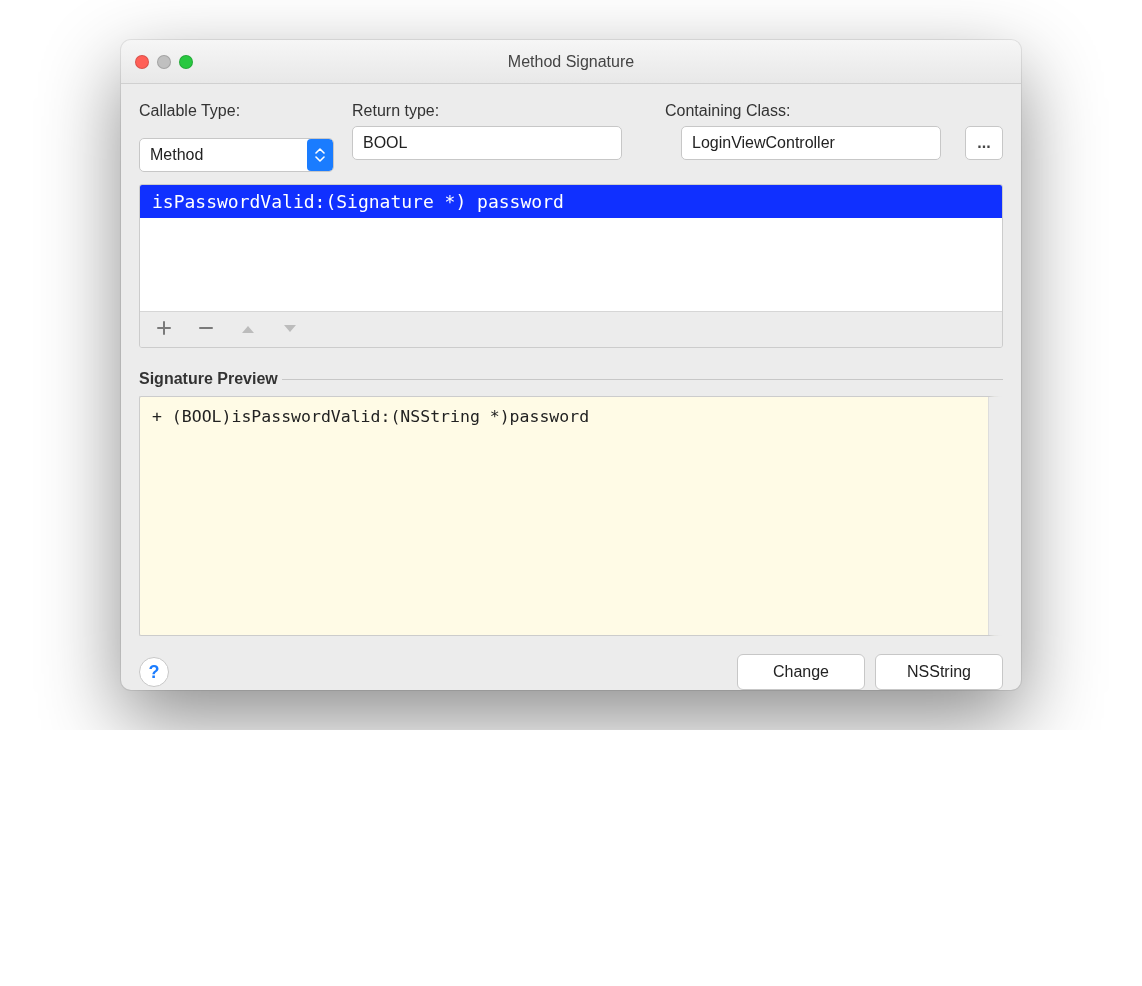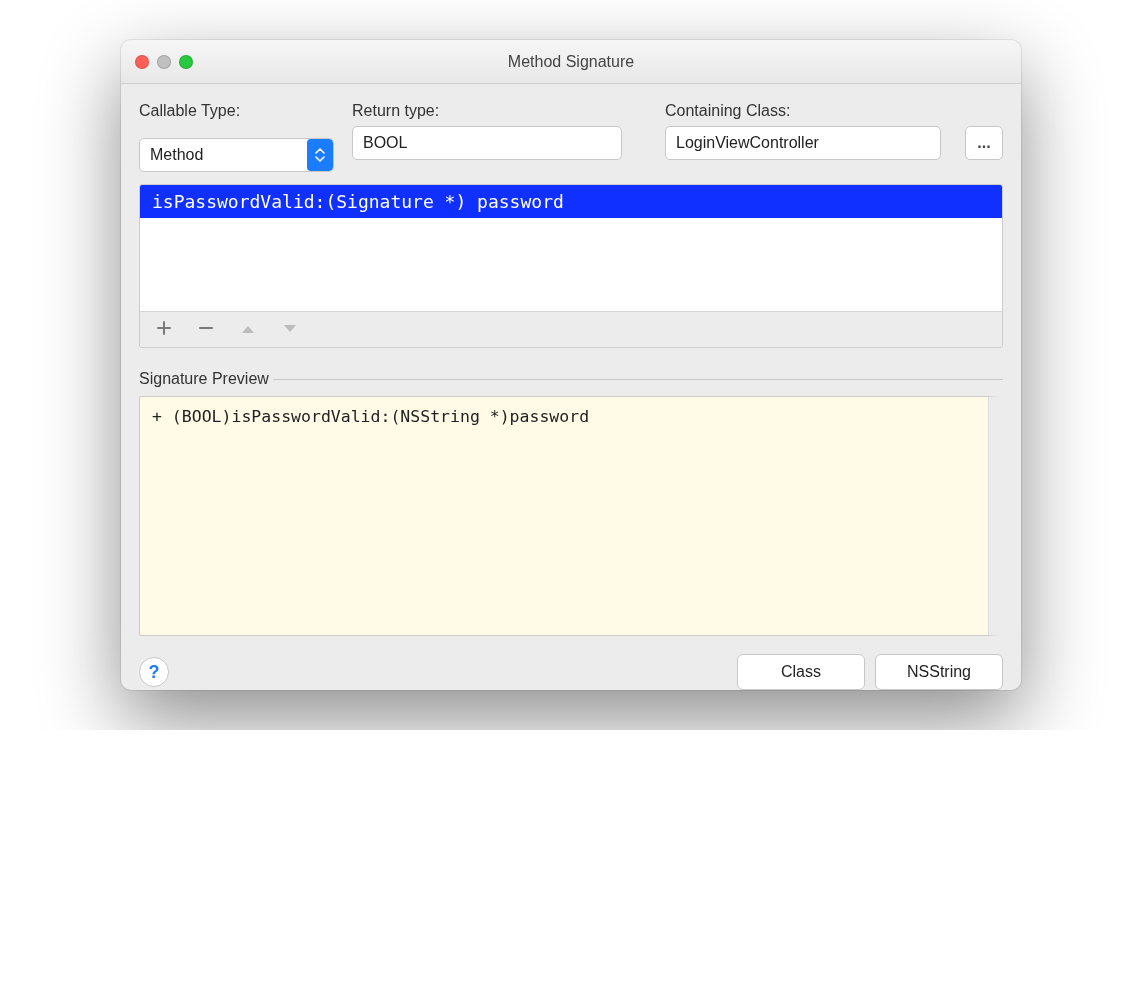--- a/index.html
+++ b/index.html
@@ -106,20 +106,21 @@
       height: 34px;
       padding: 0 10px;
       font-size: 16px;
       color: #222;
       font-family: inherit;
       outline: none;
     }
     .containing-row {
       display: flex;
       gap: 24px;
+      margin-left: 16px;
     }
     .containing-row .text-input {
       flex: 1;
     }
     .ellipsis-btn {
       width: 38px;
       height: 34px;
       background: #fff;
       border: 1px solid #c7c7c7;
       border-radius: 5px;
@@ -167,20 +168,21 @@
     }
     .tb-btn.disabled { color: #bcbcbc; cursor: default; }
     .preview-section {
       margin-top: 22px;
     }
     .preview-header {
       display: flex;
       align-items: center;
       gap: 4px;
       margin-bottom: 8px;
+      font-weight: bold;
     }
     .preview-header .label {
       font-size: 16px;
       color: #333;
     }
     .preview-header .line {
       flex: 1;
       height: 1px;
       background: #c7c7c7;
     }
@@ -340,17 +342,17 @@
         <div class="preview-box">
           <div class="preview-mono">+ (BOOL)isPasswordValid:(NSString *)password</div>
         </div>
         <div class="preview-scroll"></div>
       </div>
     </div>
 
     <div class="footer">
       <button class="help-btn">?</button>
       <div class="footer-spacer"></div>
-      <button class="btn">Class</button>
+      <button class="btn">Change</button>
       <button class="btn">NSString</button>
     </div>
   </div>
 </div>
 
 </body></html>

